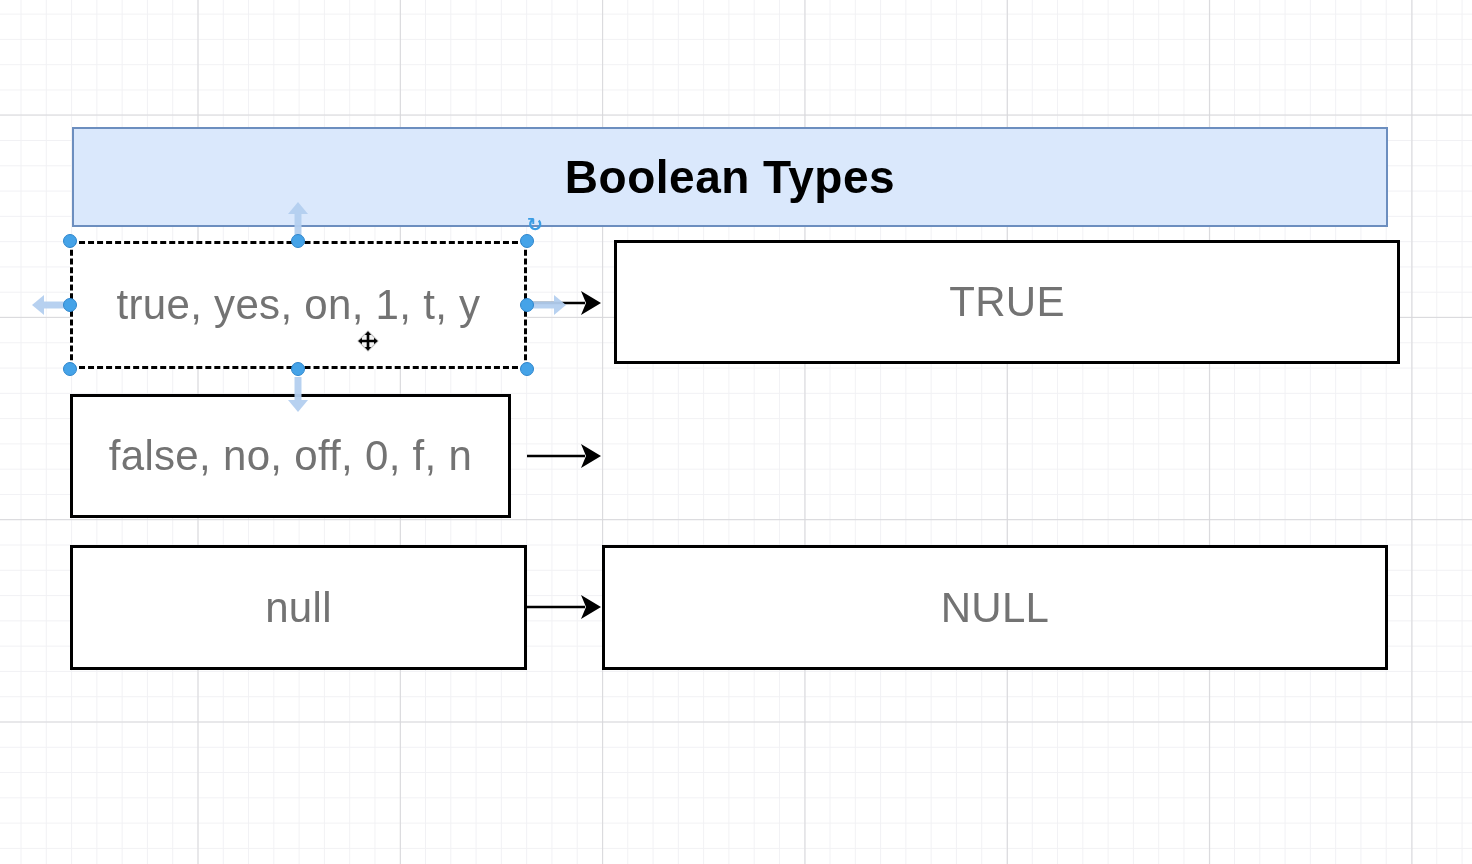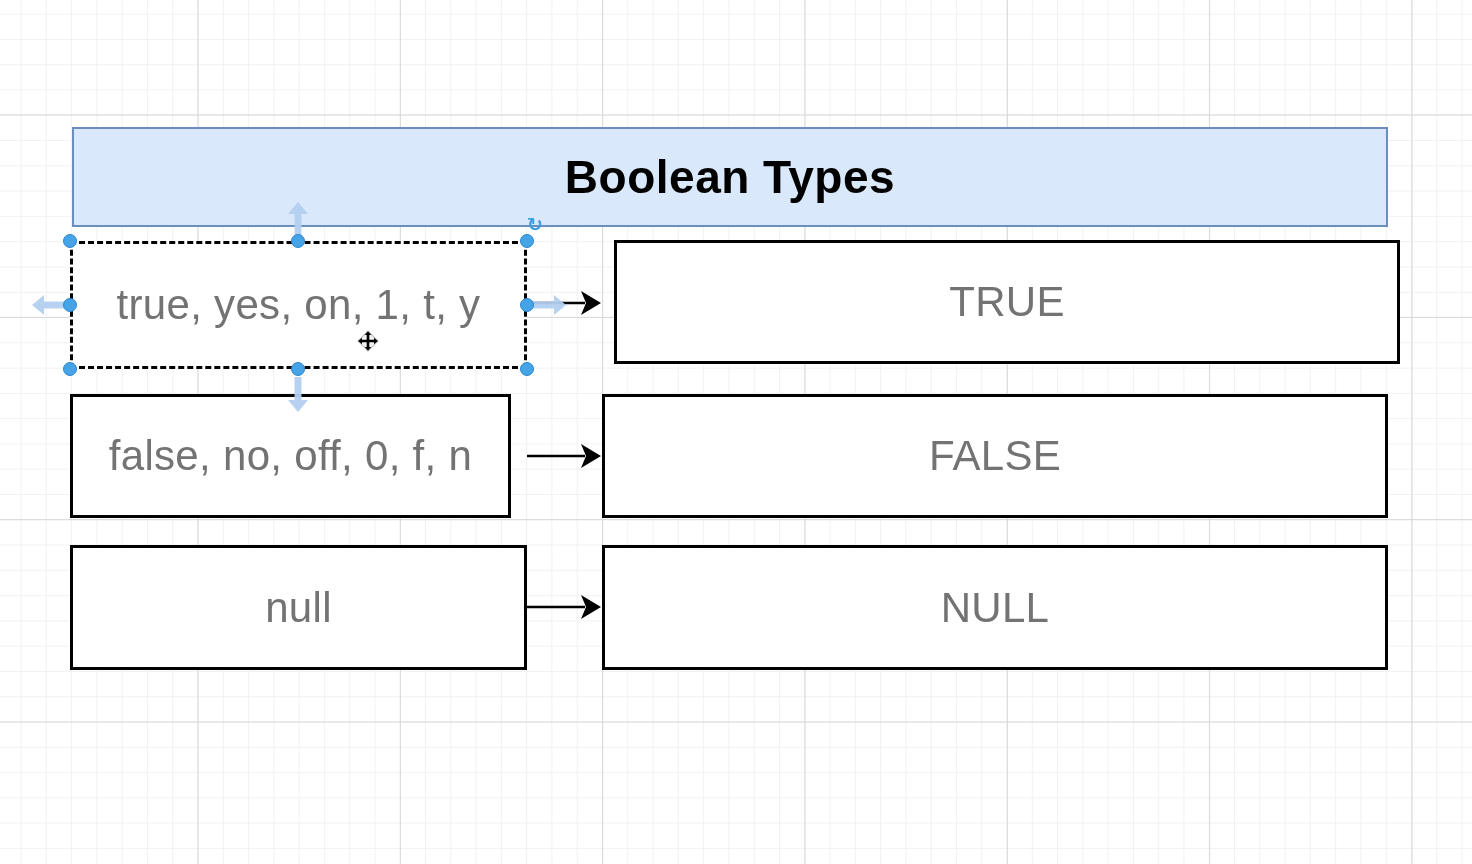--- a/index.html
+++ b/index.html
@@ -80,23 +80,20 @@
     <span>TRUE</span>
   </div>
 
   <div class="node src2">
     <span>false, no, off, 0, f, n</span>
   </div>
   <svg class="arrow a2" viewBox="0 0 76 32">
     <line x1="0" y1="16" x2="58" y2="16" stroke="#000" stroke-width="2.5"></line>
     <polygon points="54,4 74,16 54,28 59,16" fill="#000"></polygon>
   </svg>
-  <div class="node dst2">
-    <span>FALSE</span>
-  </div>
 
   <div class="node src3">
     <span>null</span>
   </div>
   <svg class="arrow a3" viewBox="0 0 76 32">
     <line x1="0" y1="16" x2="58" y2="16" stroke="#000" stroke-width="2.5"></line>
     <polygon points="54,4 74,16 54,28 59,16" fill="#000"></polygon>
   </svg>
   <div class="node dst3">
     <span>NULL</span>

